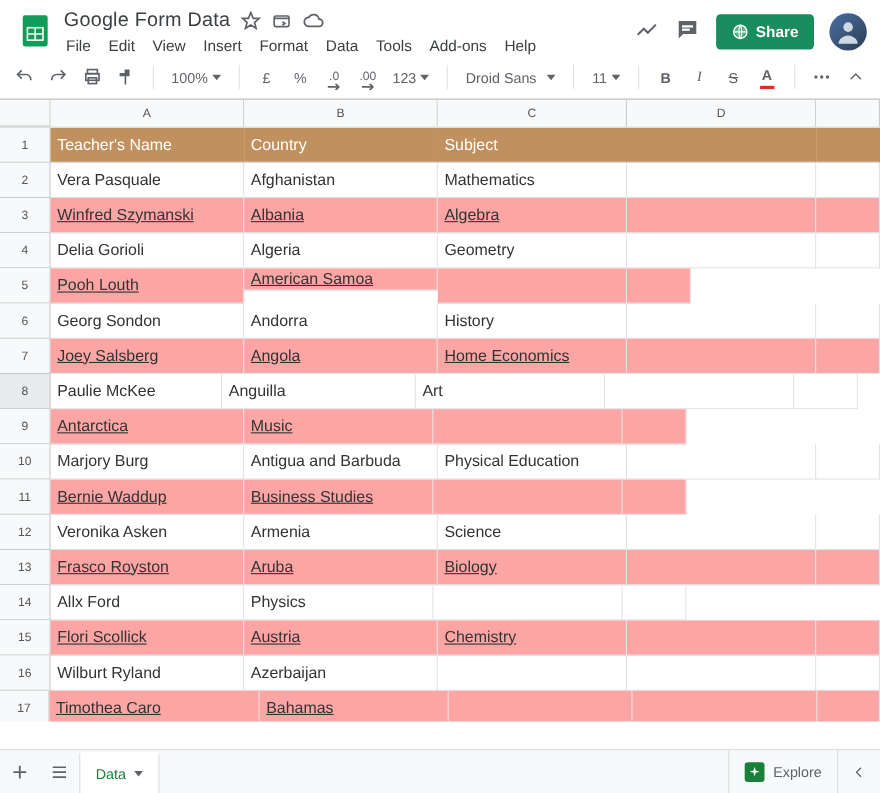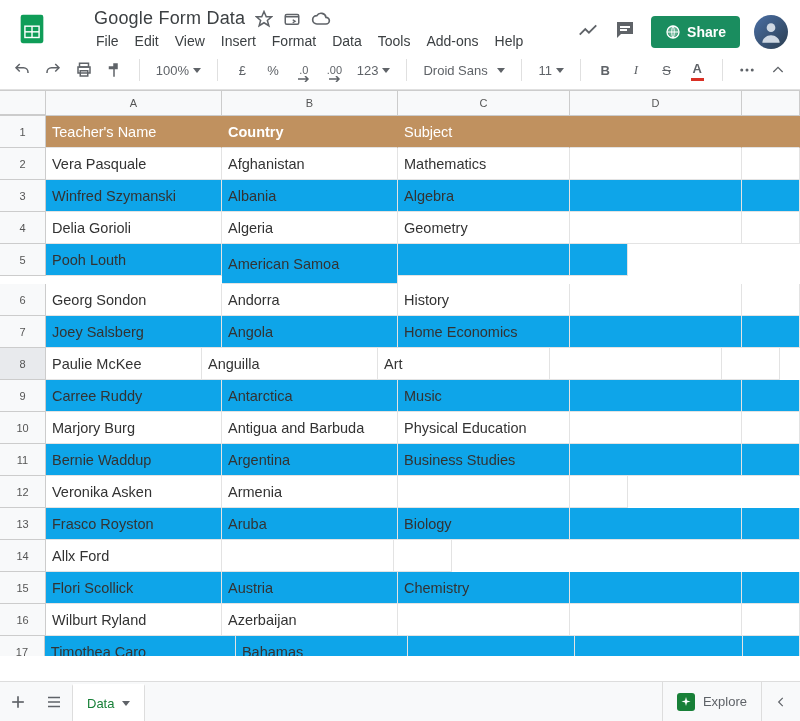--- a/index.html
+++ b/index.html
@@ -1,20 +1,20 @@
 <!DOCTYPE html>
 <html><head>
 <meta charset="utf-8">
 <style>
   * { box-sizing: border-box; }
   html, body { margin:0; padding:0; font-family: Arial, "Helvetica Neue", sans-serif; background:#fff; color:#333; }
   body { width:800px; height:721px; overflow:hidden; position:relative; }
 
   
-  .titlebar { display:flex; align-items:flex-end; padding:8px 12px 0 12px;gap:36px; }
+  .titlebar { display:flex; align-items:flex-start; padding:8px 12px 0 12px; }
   .app-icon { width:40px; height:40px; display:flex; align-items:center; justify-content:center; margin-right:6px; }
   .app-icon svg { width:34px; height:34px; }
   .title-col { flex:0 0 auto; }
   .doc-title-row { display:flex; align-items:center; gap:10px; }
   .doc-title { font-size:18px; color:#3c4043; letter-spacing:.2px; }
   .star, .move, .cloud { color:#5f6368; display:inline-flex; }
   .menubar { display:flex; gap:16px; padding:4px 0 0 2px; font-size:14px; color:#3c4043; }
   .menubar span { cursor:pointer; }
   .title-right { margin-left:auto; display:flex; align-items:center; gap:14px; padding-top:4px; }
   .share-btn { background:#1a8d5f; color:#fff; border:none; border-radius:4px; padding:8px 14px; font-size:14px; font-weight:600; display:flex; align-items:center; gap:6px; cursor:pointer; }
@@ -33,21 +33,21 @@
 
   
   .grid-wrap { position:relative; height:566px; overflow:hidden; border-top:1px solid #ccc; }
   .col-headers { display:flex; position:sticky; top:0; background:#f8f9fa; border-bottom:1px solid #ccc; }
   .corner { width:46px; height:24px; border-right:1px solid #ccc; border-bottom:1px solid #ccc; background:#f8f9fa; }
   .colh { flex:0 0 auto; height:24px; display:flex; align-items:center; justify-content:center; font-size:11px; color:#555; border-right:1px solid #ccc; background:#f8f9fa; }
   .rowwrap { display:flex; }
   .rowh { width:46px; text-align:center; font-size:11px; color:#555; border-right:1px solid #ccc; border-bottom:1px solid #ccc; background:#f8f9fa; display:flex; align-items:center; justify-content:center; }
   .cell { border-right:1px solid #e3e3e3; border-bottom:1px solid #e3e3e3; padding:0 6px; display:flex; align-items:center; font-size:14.5px; }
   .hdr-row .cell { background:#c0915f; color:#fff; font-weight:500; border-right-color:#c0915f; }
-  .band .cell { background:#0ea5e9; }
+  .band .cell { background:#fca5a5;text-decoration:underline; }
   .sel-rowh { background:#e8eaed !important; }
 
   
   .footer { position:absolute; bottom:0; left:0; right:0; height:40px; border-top:1px solid #ddd; background:#f8f9fa; display:flex; align-items:center; }
   .f-btn { width:36px; height:36px; display:flex; align-items:center; justify-content:center; color:#5f6368; cursor:pointer; }
   .sheet-tab { height:38px; background:#fff; border:1px solid #ddd; border-bottom:none; border-top:2px solid transparent; display:flex; align-items:center; padding:0 14px; font-size:13px; color:#188038; font-weight:500; gap:8px; margin-top:2px; cursor:pointer; }
   .explore { margin-left:auto; display:flex; align-items:center; gap:8px; padding:0 14px; height:100%; border-left:1px solid #ddd; border-right:1px solid #ddd; color:#5f6368; font-size:13px; cursor:pointer; }
   .explore-star { width:18px; height:18px; background:#188038; border-radius:3px; display:flex; align-items:center; justify-content:center; }
   .side-expand { width:38px; display:flex; align-items:center; justify-content:center; color:#5f6368; cursor:pointer; }
 </style>
@@ -209,21 +209,21 @@
       <div class="colh" style="width: 176px;">A</div>
       <div class="colh" style="width: 176px;">B</div>
       <div class="colh" style="width: 172px;">C</div>
       <div class="colh" style="width: 172px;">D</div>
       <div class="colh" style="width: 58px;"></div>
     </div>
   <div id="rows">
       <div class="rowwrap hdr-row">
         <div class="rowh" style="height: 32px;">1</div>
         <div class="cell" style="width: 176px; height: 32px;">Teacher's Name</div>
-        <div class="cell" style="width: 176px; height: 32px; font-weight: bold;">Country</div>
+        <div class="cell" style="width: 176px; height: 32px;">Country</div>
         <div class="cell" style="width: 172px; height: 32px;">Subject</div>
         <div class="cell" style="width: 172px; height: 32px;"></div>
         <div class="cell" style="width: 58px; height: 32px;"></div>
       </div>
       <div class="rowwrap">
         <div class="rowh" style="height: 32px;">2</div>
         <div class="cell" style="width: 176px; height: 32px;">Vera Pasquale</div>
         <div class="cell" style="width: 176px; height: 32px;">Afghanistan</div>
         <div class="cell" style="width: 172px; height: 32px;">Mathematics</div>
         <div class="cell" style="width: 172px; height: 32px;"></div>
@@ -241,21 +241,21 @@
         <div class="rowh" style="height: 32px;">4</div>
         <div class="cell" style="width: 176px; height: 32px;">Delia Gorioli</div>
         <div class="cell" style="width: 176px; height: 32px;">Algeria</div>
         <div class="cell" style="width: 172px; height: 32px;">Geometry</div>
         <div class="cell" style="width: 172px; height: 32px;"></div>
         <div class="cell" style="width: 58px; height: 32px;"></div>
       </div>
       <div class="rowwrap band">
         <div class="rowh" style="height: 32px;">5</div>
         <div class="cell" style="width: 176px; height: 32px;">Pooh Louth</div>
-        <div class="cell" style="width: 176px; height: 40px;">American Samoa</div>
+        <div class="cell" style="width: 176px; height: 20px;">American Samoa</div>
         <div class="cell" style="width: 172px; height: 32px;"></div>
         <div class="cell" style="width: 58px; height: 32px;"></div>
       </div>
       <div class="rowwrap">
         <div class="rowh" style="height: 32px;">6</div>
         <div class="cell" style="width: 176px; height: 32px;">Georg Sondon</div>
         <div class="cell" style="width: 176px; height: 32px;">Andorra</div>
         <div class="cell" style="width: 172px; height: 32px;">History</div>
         <div class="cell" style="width: 172px; height: 32px;"></div>
         <div class="cell" style="width: 58px; height: 32px;"></div>
@@ -271,60 +271,60 @@
       <div class="rowwrap">
         <div class="rowh sel-rowh" style="height: 32px;">8</div>
         <div class="cell" style="width: 156px; height: 32px;">Paulie McKee</div>
         <div class="cell" style="width: 176px; height: 32px;">Anguilla</div>
         <div class="cell" style="width: 172px; height: 32px;">Art</div>
         <div class="cell" style="width: 172px; height: 32px;"></div>
         <div class="cell" style="width: 58px; height: 32px;"></div>
       </div>
       <div class="rowwrap band">
         <div class="rowh" style="height: 32px;">9</div>
-        <div class="cell" style="width: 176px; height: 32px;">Carree Ruddy</div>
         <div class="cell" style="width: 176px; height: 32px;">Antarctica</div>
         <div class="cell" style="width: 172px; height: 32px;">Music</div>
         <div class="cell" style="width: 172px; height: 32px;"></div>
         <div class="cell" style="width: 58px; height: 32px;"></div>
       </div>
       <div class="rowwrap">
         <div class="rowh" style="height: 32px;">10</div>
         <div class="cell" style="width: 176px; height: 32px;">Marjory Burg</div>
         <div class="cell" style="width: 176px; height: 32px;">Antigua and Barbuda</div>
         <div class="cell" style="width: 172px; height: 32px;">Physical Education</div>
         <div class="cell" style="width: 172px; height: 32px;"></div>
         <div class="cell" style="width: 58px; height: 32px;"></div>
       </div>
       <div class="rowwrap band">
         <div class="rowh" style="height: 32px;">11</div>
         <div class="cell" style="width: 176px; height: 32px; text-align: center;">Bernie Waddup</div>
-        <div class="cell" style="width: 176px; height: 32px;">Argentina</div>
         <div class="cell" style="width: 172px; height: 32px;">Business Studies</div>
         <div class="cell" style="width: 172px; height: 32px;"></div>
         <div class="cell" style="width: 58px; height: 32px;"></div>
       </div>
       <div class="rowwrap">
         <div class="rowh" style="height: 32px;">12</div>
         <div class="cell" style="width: 176px; height: 32px;">Veronika Asken</div>
         <div class="cell" style="width: 176px; height: 32px;">Armenia</div>
+        <div class="cell" style="width: 172px; height: 32px;">Science</div>
         <div class="cell" style="width: 172px; height: 32px;"></div>
         <div class="cell" style="width: 58px; height: 32px;"></div>
       </div>
       <div class="rowwrap band">
         <div class="rowh" style="height: 32px;">13</div>
         <div class="cell" style="width: 176px; height: 32px;">Frasco Royston</div>
         <div class="cell" style="width: 176px; height: 32px;">Aruba</div>
         <div class="cell" style="width: 172px; height: 32px;">Biology</div>
         <div class="cell" style="width: 172px; height: 32px;"></div>
         <div class="cell" style="width: 58px; height: 32px;"></div>
       </div>
       <div class="rowwrap">
         <div class="rowh" style="height: 32px;">14</div>
         <div class="cell" style="width: 176px; height: 32px; text-align: right;">Allx Ford</div>
+        <div class="cell" style="width: 172px; height: 32px;">Physics</div>
         <div class="cell" style="width: 172px; height: 32px;"></div>
         <div class="cell" style="width: 58px; height: 32px;"></div>
       </div>
       <div class="rowwrap band">
         <div class="rowh" style="height: 32px;">15</div>
         <div class="cell" style="width: 176px; height: 32px;">Flori Scollick</div>
         <div class="cell" style="width: 176px; height: 32px;">Austria</div>
         <div class="cell" style="width: 172px; height: 32px;">Chemistry</div>
         <div class="cell" style="width: 172px; height: 32px;"></div>
         <div class="cell" style="width: 58px; height: 32px;"></div>

